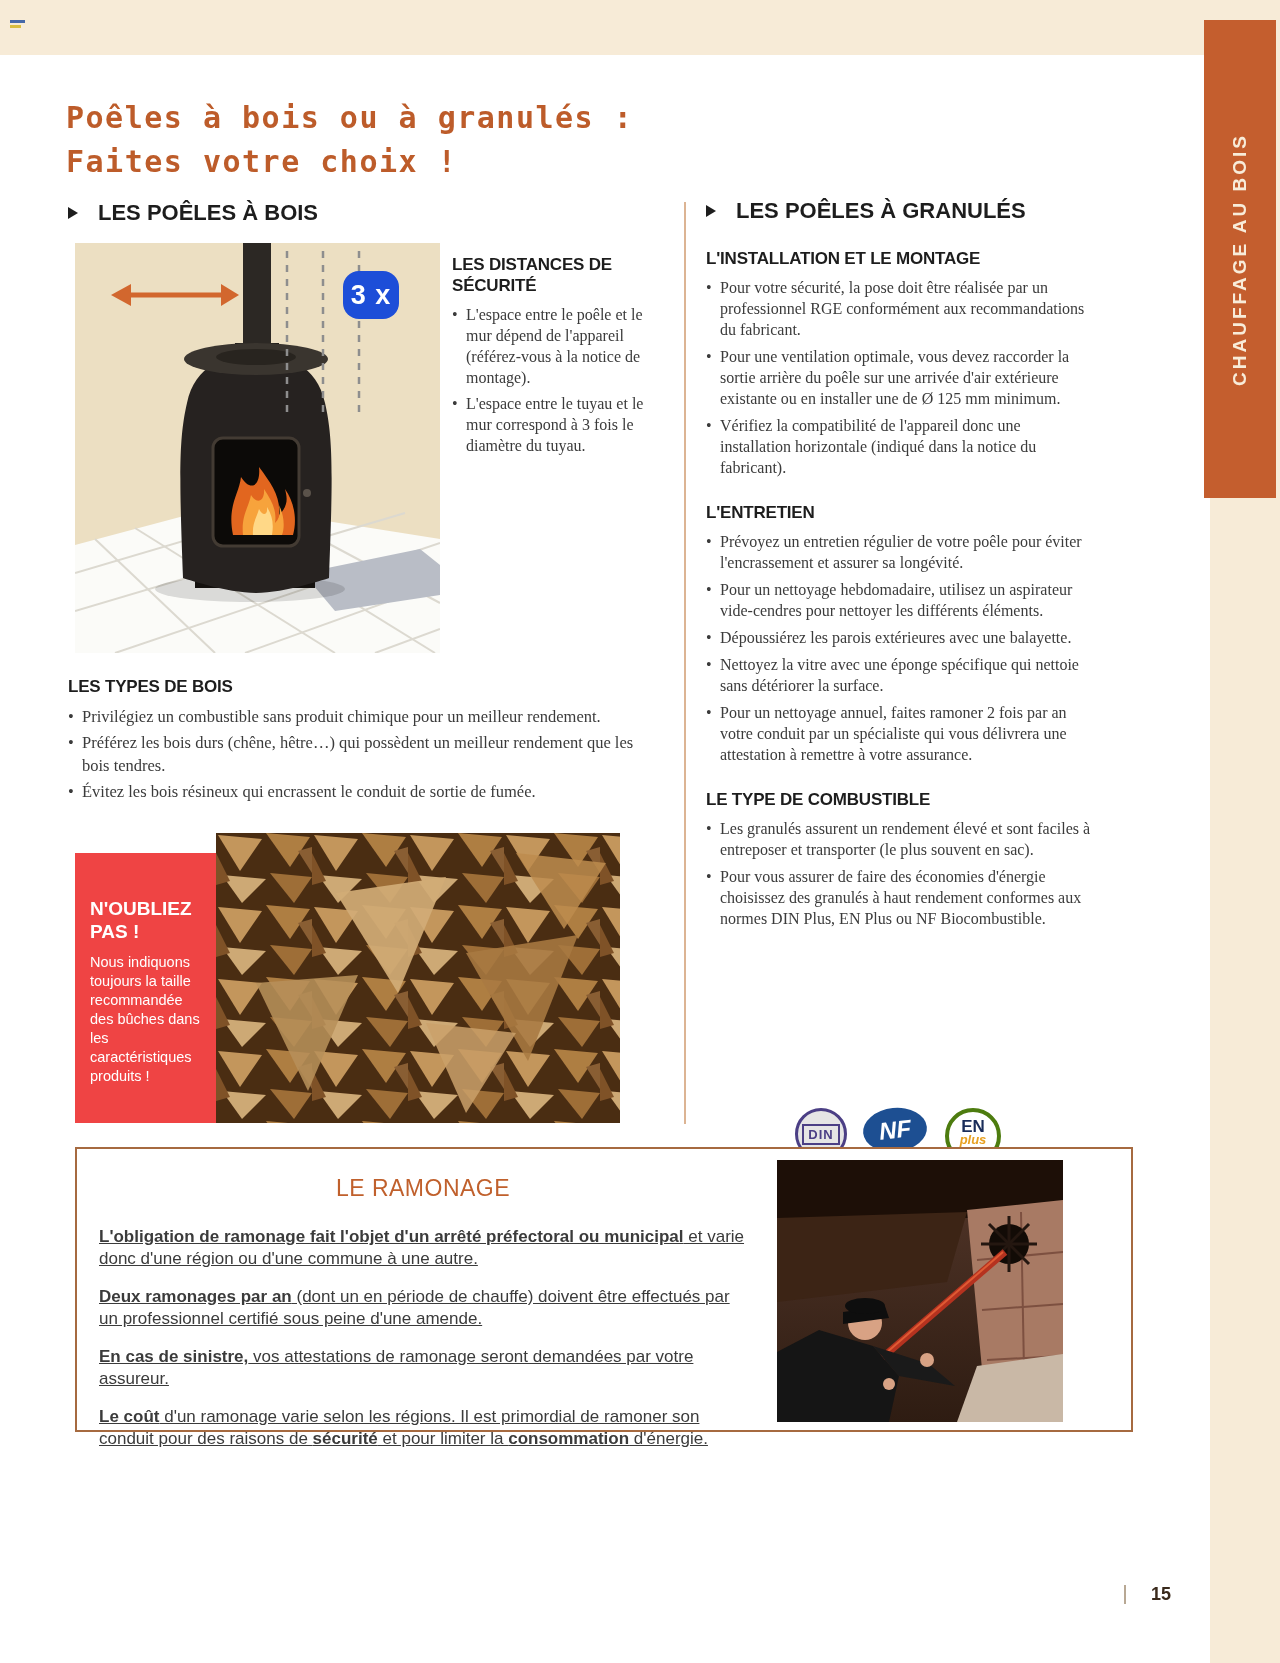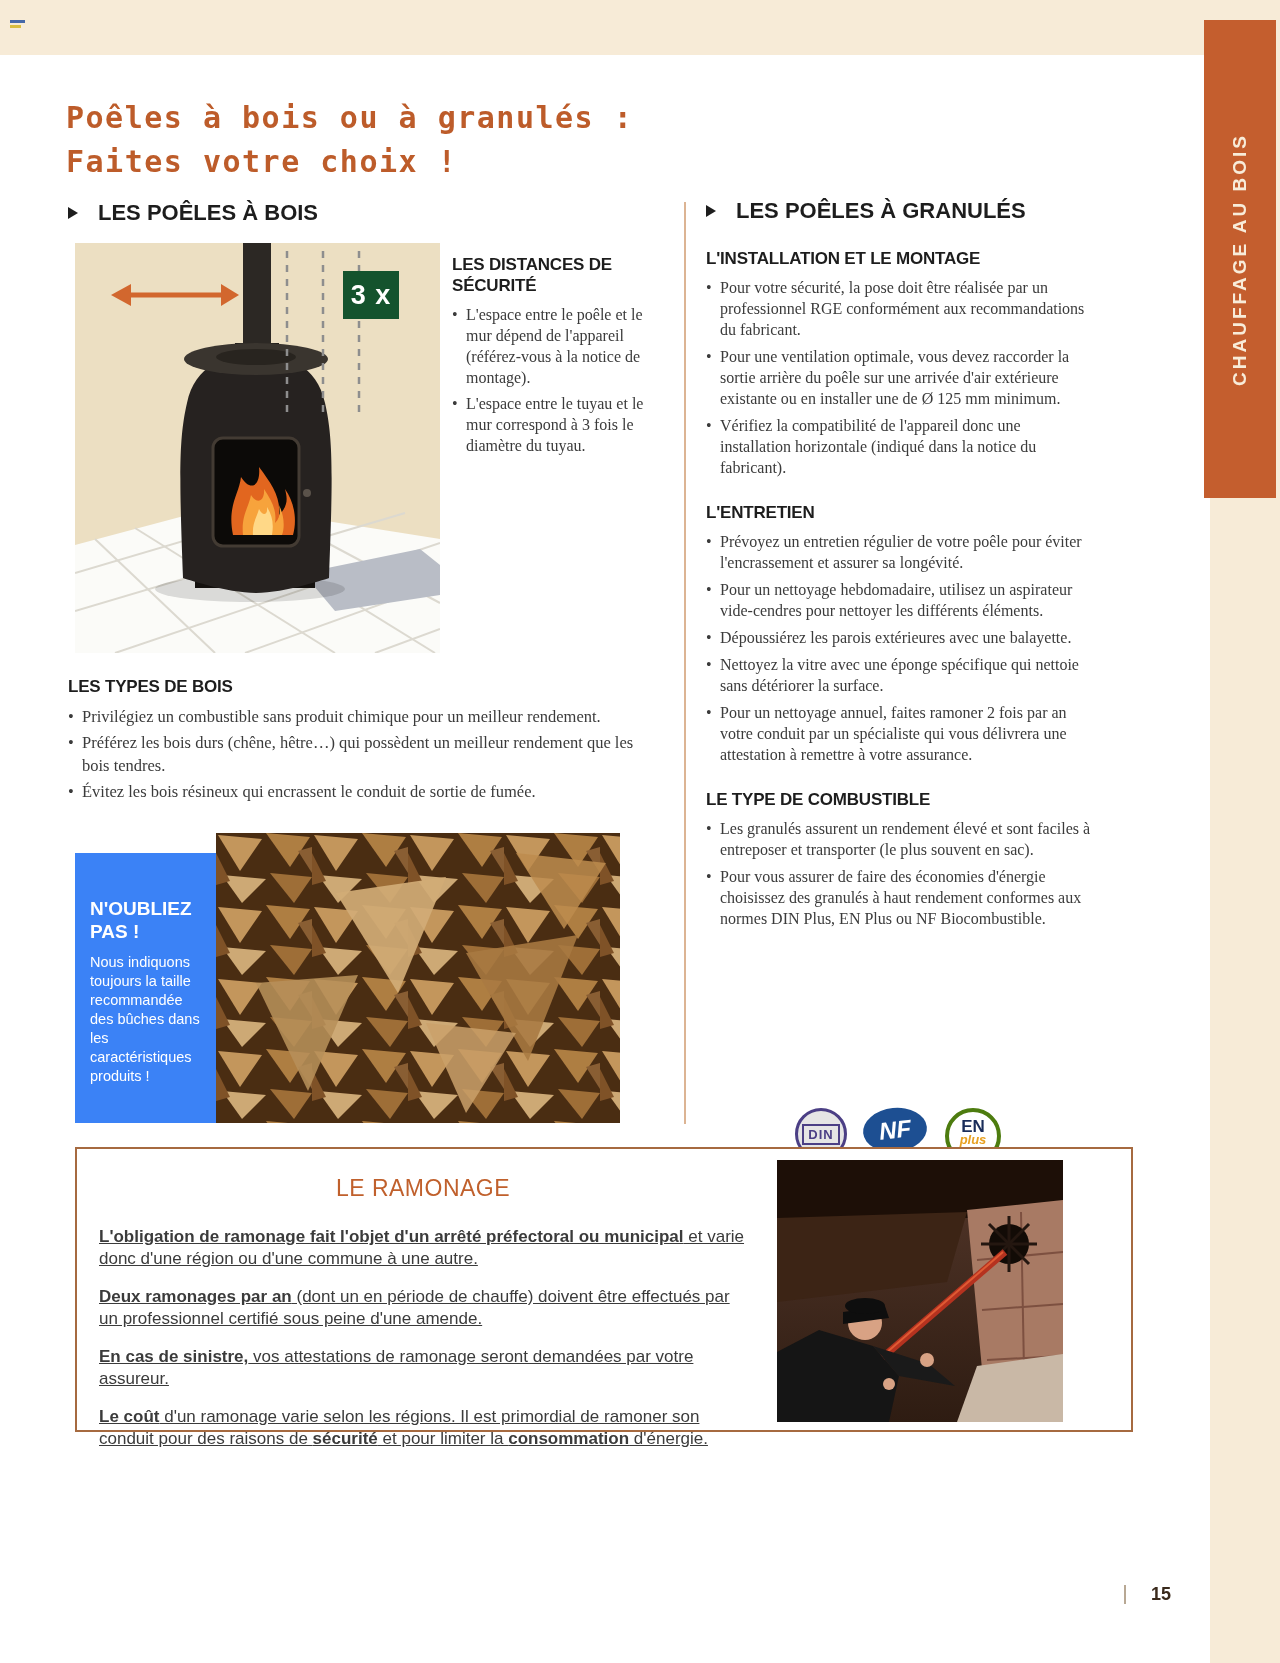--- a/index.html
+++ b/index.html
@@ -20,36 +20,36 @@
              font-family:"DejaVu Sans Mono",monospace;font-weight:bold;
              font-size:30px;line-height:44px;letter-spacing:1.5px;color:#bd5c2a;}
 
   .col-heading{display:flex;align-items:center;gap:20px;font-weight:bold;color:#1d1d1d;}
   .col-heading .tri{width:0;height:0;border-left:10px solid #1d1d1d;
              border-top:6px solid transparent;border-bottom:6px solid transparent;}
   .h-left{position:absolute;left:68px;top:200px;font-size:22px;}
   .h-right{font-size:22px;margin:0 0 6px 0;}
 
   .illustration{position:absolute;left:75px;top:243px;width:365px;height:410px;}
-  .badge3x{position:absolute;left:268px;top:28px;width:56px;height:48px;background:#14532d;
-           border-radius:0;color:#fff;font-weight:bold;font-size:27px;
+  .badge3x{position:absolute;left:268px;top:28px;width:56px;height:48px;background:#1d4ed8;
+           border-radius:16px;color:#fff;font-weight:bold;font-size:27px;
            display:flex;align-items:center;justify-content:center;letter-spacing:1px;}
 
   .distances{position:absolute;left:452px;top:254px;width:200px;}
   h3.sec{font-size:17px;font-weight:bold;color:#1d1d1d;margin:0 0 8px 0;line-height:21px;letter-spacing:-0.2px;}
   ul.bullets{list-style:none;margin:0;padding:0;}
   ul.bullets li{position:relative;padding-left:14px;margin-bottom:5px;font-family:Liberation Serif, serif;}
   ul.bullets li::before{content:"•";position:absolute;left:0;top:0;color:#3b3b3b;}
   .distances ul.bullets{font-size:16px;line-height:21px;}
 
   .types{position:absolute;left:68px;top:676px;width:580px;}
   .types ul.bullets{font-size:16.5px;line-height:23px;}
   .types ul.bullets li{margin-bottom:3px;}
 
-  .noubliez{position:absolute;left:75px;top:853px;width:141px;height:270px;background:#3b82f6;
+  .noubliez{position:absolute;left:75px;top:853px;width:141px;height:270px;background:#ef4444;
             color:#fff;box-sizing:border-box;padding:44px 13px 10px 15px;}
   .noubliez h3{margin:0;font-size:19px;line-height:23px;font-weight:bold;}
   .noubliez p{margin:10px 0 0 0;font-size:14.5px;line-height:19px;}
 
   .woodpile{position:absolute;left:216px;top:833px;width:404px;height:290px;}
   .divider{position:absolute;left:684px;top:202px;width:2px;height:922px;background:#dcb493;}
 
   .rightcol{position:absolute;left:706px;top:198px;width:388px;}
   .rightcol h3.sec{margin-top:24px;}
   .rightcol ul.bullets{font-size:16px;line-height:21px;}

